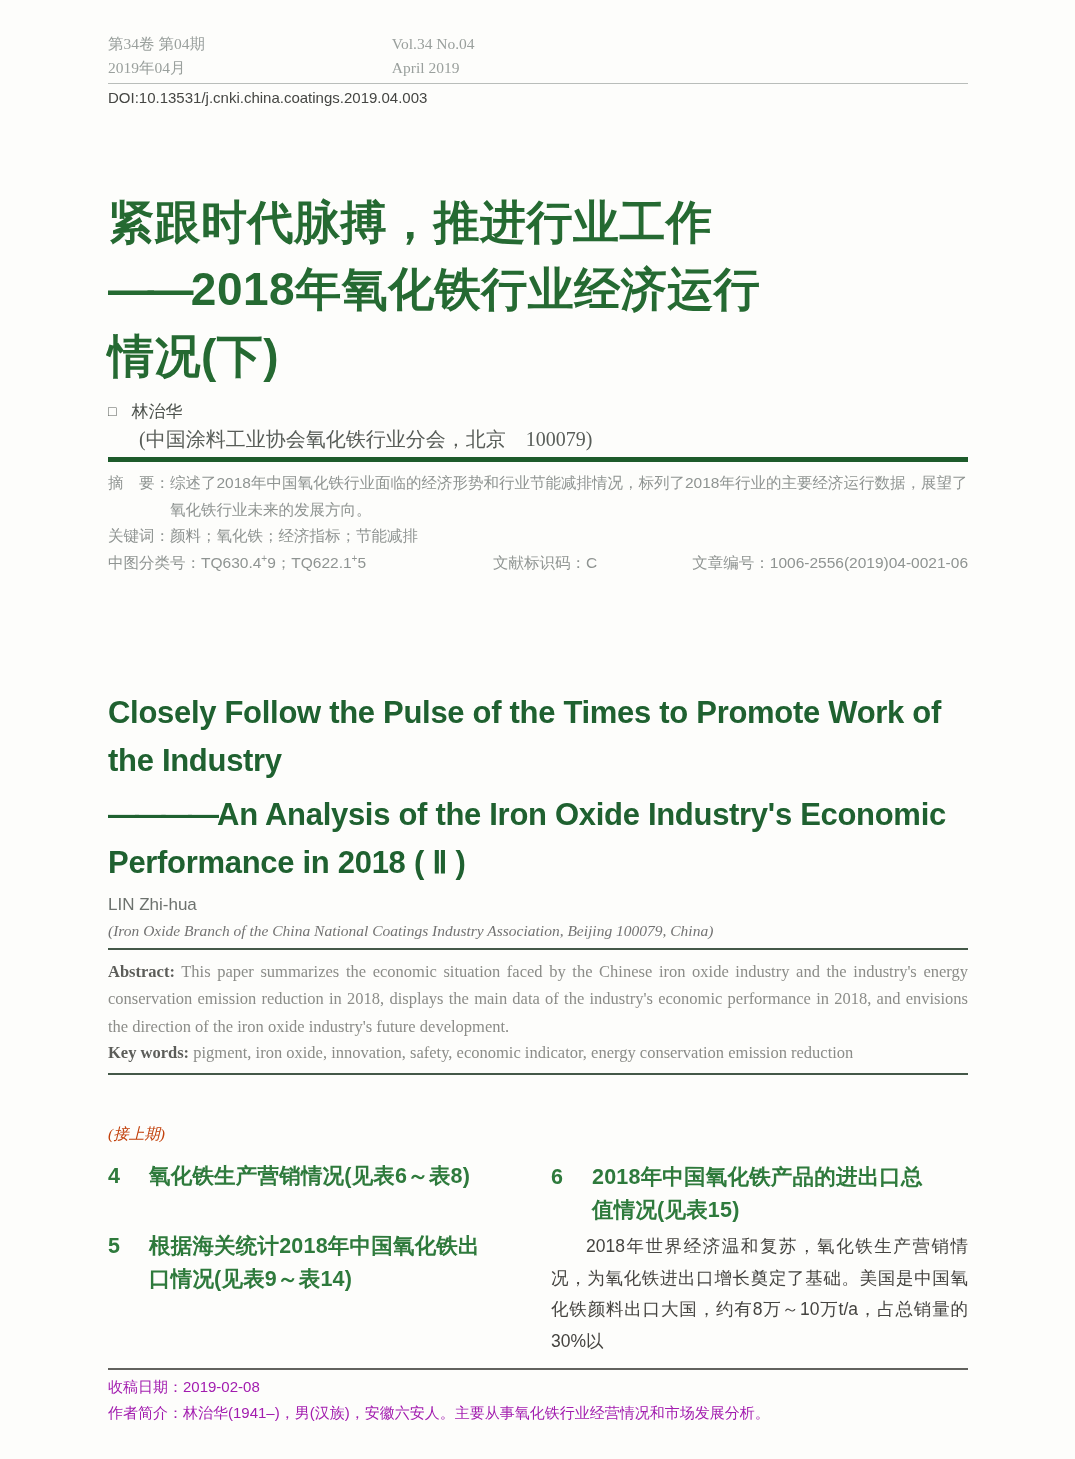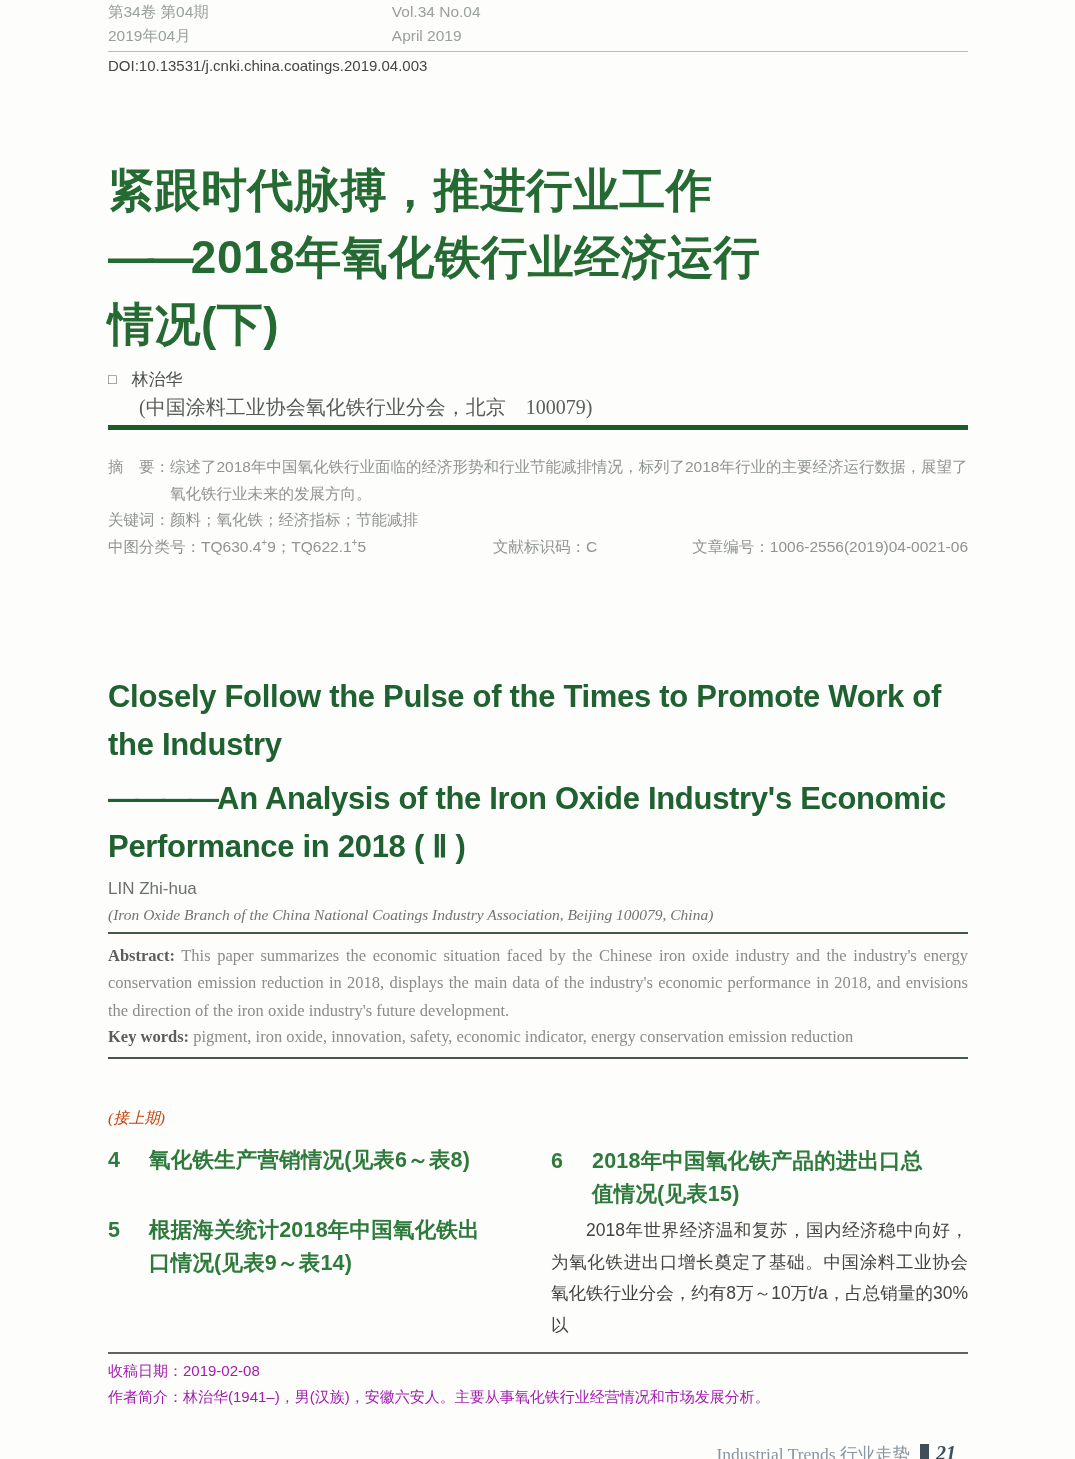--- a/index.html
+++ b/index.html
@@ -10,39 +10,39 @@
     height: 1459px;
     margin: 0 auto;
     background: #fdfdfb;
     overflow: hidden;
     font-family: "Liberation Sans", sans-serif;
     color: #3c3c3a;
   }
   .content { margin: 0 107px 0 108px; } 
 
   
-  .hdr { display:flex; color:#9aa09d; font-size:15.5px; line-height:24px; }
+  .hdr { display:flex; padding-top: 32px; color:#9aa09d; font-size:15.5px; line-height:24px;font-family:Liberation Serif, serif; }
   .hdr-left  { width:33%; text-align:left; }
   .hdr-center{ width:34%; text-align:center; }
   .hdr-right { width:33%; }
   .hdr-rule { border-top:1px solid #b9bdba; margin-top:3px; }
   .doi { margin-top:3px; color:#45464300; color:#454643; font-size:15px; line-height:22px; }
 
   
   .title-zh { margin-top:80px; color:#256a32; font-size:46px; font-weight:bold; line-height:67px; letter-spacing:0.5px; }
   .dash { letter-spacing:-0.14em; margin-right:0.08em; }
 
   
   .author-row { margin-top:10px; font-size:17px; color:#4c514c; font-family:"Liberation Serif", serif; line-height:24px; }
   .marker { font-size:14px; color:#5c615c; margin-right:15px; position:relative; top:-1px; }
   .affil-zh { margin-top:2px; margin-left:31px; font-size:20px; color:#585d58; font-family:"Liberation Serif", serif; line-height:24px; }
   .rule-green { margin-top:6px; height:5px; background:#1d5b2b; }
 
   
-  .meta { margin-top:24px; color:#8f9492; font-size:15.5px; line-height:26.5px; }
+  .meta { margin-top:8px; color:#8f9492; font-size:15.5px; line-height:26.5px; }
   .meta-flex { display:flex; }
   .meta-label { flex:0 0 auto; white-space:pre; }
   .meta-text { flex:1 1 auto; }
   .clc-row { position:relative; height:27px; }
   .clc-mid { position:absolute; left:385px; top:0; }
   .clc-right { position:absolute; right:0; top:0; }
   sup { font-size:10px; line-height:0; }
 
   
   .title-en { margin-top:112px; color:#1f6130; font-size:31px; font-weight:bold; line-height:48px; letter-spacing:-0.3px; }
@@ -149,21 +149,21 @@
         <div class="sec sec5">
           <span class="num">5</span>
           <span class="t">根据海关统计2018年中国氧化铁出口情况(见表9～表14)</span>
         </div>
       </div>
       <div class="col-right">
         <div class="sec">
           <span class="num">6</span>
           <span class="t">2018年中国氧化铁产品的进出口总值情况(见表15)</span>
         </div>
-        <div class="para">2018年世界经济温和复苏，国内经济稳中向好，为氧化铁进出口增长奠定了基础。中国涂料工业协会氧化铁行业分会，约有8万～10万t/a，占总销量的30%以</div>
+        <div class="para">2018年世界经济温和复苏，氧化铁生产营销情况，为氧化铁进出口增长奠定了基础。美国是中国氧化铁颜料出口大国，约有8万～10万t/a，占总销量的30%以</div>
       </div>
     </div>
 
     <div class="rule-foot"></div>
     <div class="footnote">
       <div><span>收稿日期：</span><span>2019-02-08</span></div>
       <div><span>作者简介：</span><span>林治华(1941–)，男(汉族)，安徽六安人。主要从事氧化铁行业经营情况和市场发展分析。</span></div>
     </div>
 
     <div class="pfoot">

